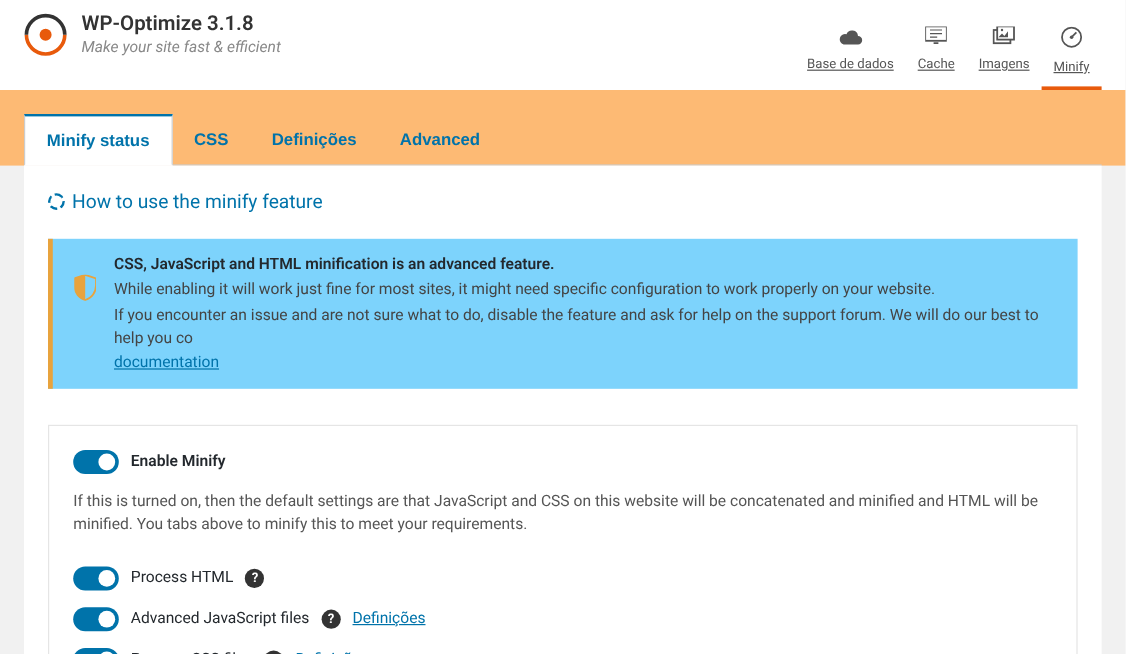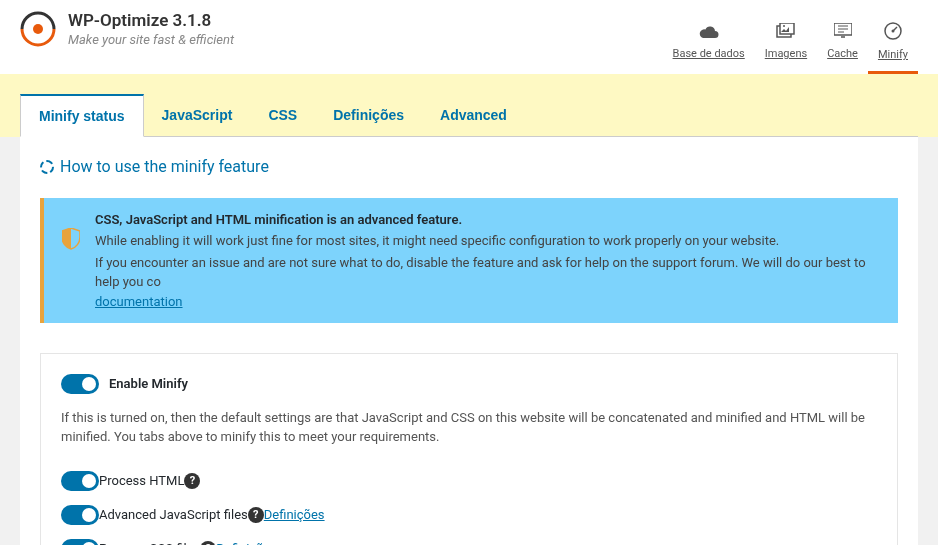--- a/index.html
+++ b/index.html
@@ -55,21 +55,21 @@
     }
     .nav-icon.active {
       border-bottom-color: #e85a0c;
     }
     .nav-icon .icon-shape {
       font-size: 18px;
       margin-bottom: 4px;
       color: #555;
     }
     .tabs-container {
-      background: #fef9c3;
+      background: #fdba74;
       padding: 20px 20px 0;
     }
     .tabs {
       display: flex;
       border-bottom: 1px solid #ccc;
     }
     .tab {
       padding: 12px 18px;
       font-size: 14px;
       color: #0073aa;
@@ -172,20 +172,21 @@
     }
     .description {
       color: #555;
       font-size: 13px;
       line-height: 1.5;
       margin-bottom: 24px;
     }
     .option-row {
       display: flex;
       align-items: center;
+      gap: 10px;
       margin-bottom: 14px;
     }
     .option-row .toggle-label { font-weight: 400; }
     .help-circle {
       width: 16px;
       height: 16px;
       background: #333;
       color: #fff;
       border-radius: 50%;
       display: inline-flex;
@@ -220,59 +221,58 @@
     </div>
   </div>
   <div class="nav-icons">
     <div class="nav-icon">
       <span class="icon-shape">
         <svg width="20" height="14" viewBox="0 0 20 14">
             <path d="M16 6a5 5 0 00-9.6-1.5A4 4 0 004 13h12a3.5 3.5 0 000-7z" fill="#555"></path>
           </svg>
       </span>
       <span>Base de dados</span>
+    </div>
+    <div class="nav-icon">
+      <span class="icon-shape">
+        <svg width="18" height="16" viewBox="0 0 18 16">
+            <rect x="0" y="0" width="18" height="12" fill="none" stroke="#555" stroke-width="1.5"></rect>
+            <path d="M4 3h10M4 6h10M4 9h6" stroke="#555" stroke-width="1"></path>
+            <path d="M7 14h4" stroke="#555" stroke-width="1.5"></path>
+          </svg>
+      </span>
+      <span>Cache</span>
     </div>
     <div class="nav-icon">
       <span class="icon-shape">
         <svg width="20" height="16" viewBox="0 0 20 16">
             <rect x="1" y="3" width="14" height="11" fill="none" stroke="#555" stroke-width="1.5"></rect>
             <rect x="4" y="0" width="14" height="11" fill="#fff" stroke="#555" stroke-width="1.5"></rect>
             <circle cx="8" cy="3" r="1" fill="#555"></circle>
             <path d="M5 9l3-3 2 2 3-4v5H5z" fill="#555"></path>
           </svg>
       </span>
       <span>Imagens</span>
     </div>
-    <div class="nav-icon">
-      <span class="icon-shape">
-        <svg width="18" height="16" viewBox="0 0 18 16">
-            <rect x="0" y="0" width="18" height="12" fill="none" stroke="#555" stroke-width="1.5"></rect>
-            <path d="M4 3h10M4 6h10M4 9h6" stroke="#555" stroke-width="1"></path>
-            <path d="M7 14h4" stroke="#555" stroke-width="1.5"></path>
-          </svg>
-      </span>
-      <span>Cache</span>
-    </div>
     <div class="nav-icon active">
       <span class="icon-shape">
         <svg width="18" height="18" viewBox="0 0 18 18">
             <circle cx="9" cy="9" r="8" fill="none" stroke="#555" stroke-width="1.5"></circle>
             <path d="M9 9L13 5" stroke="#555" stroke-width="1.5"></path>
             <circle cx="9" cy="9" r="1.5" fill="#555"></circle>
           </svg>
       </span>
       <span>Minify</span>
     </div>
   </div>
 </div>
 
 <div class="tabs-container">
   <div class="tabs">
     <button class="tab active">Minify status</button>
-    <button class="tab">JavaScript</button>
     <button class="tab">CSS</button>
     <button class="tab">Definições</button>
     <button class="tab">Advanced</button>
   </div>
 </div>
 
 <div class="content">
   <div class="help-link">
     <span class="life-ring"></span>
     <a href="#">How to use the minify feature</a>

